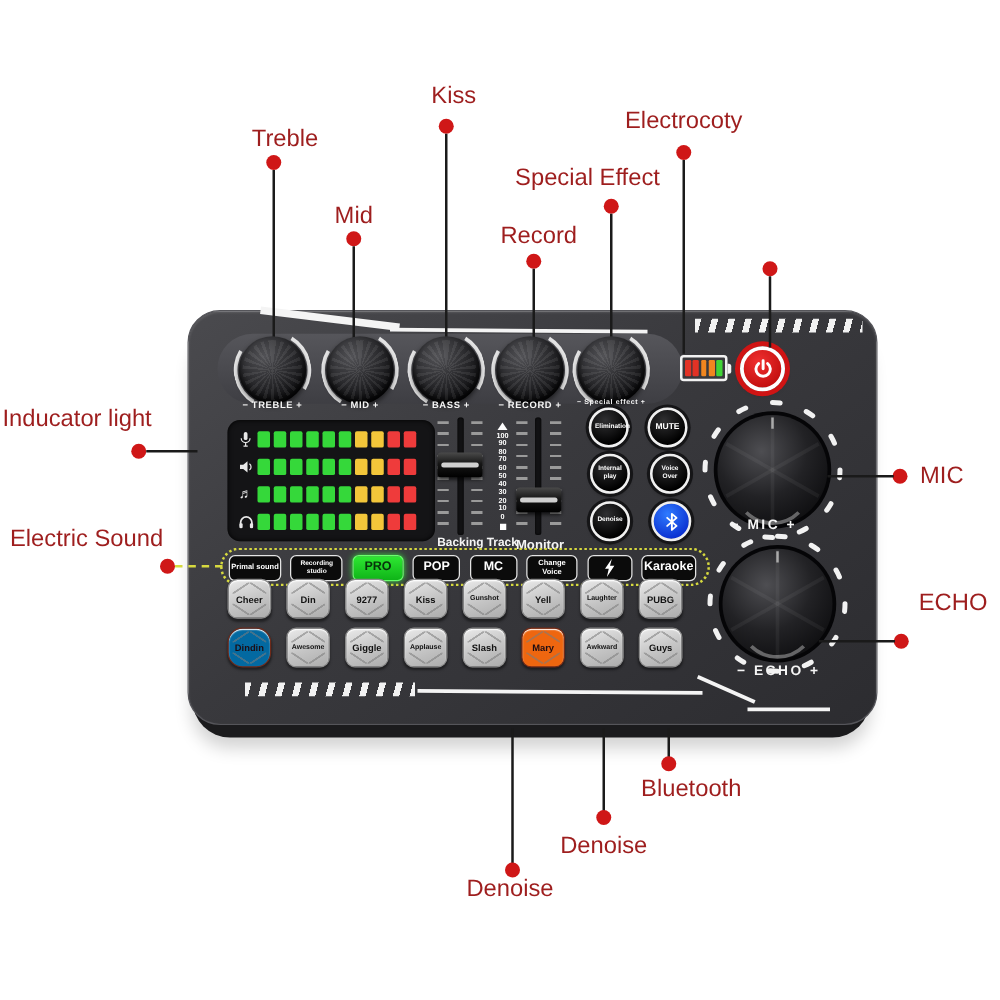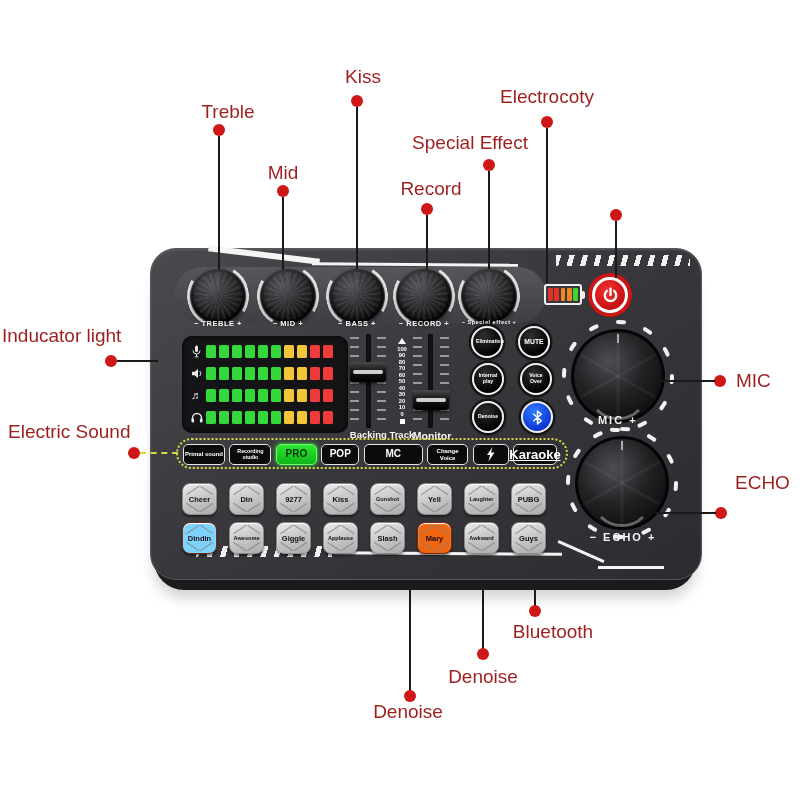--- a/index.html
+++ b/index.html
@@ -84,25 +84,25 @@
   .rbtn.f7{font-size:6.8px;}
   .rbtn.bt{background:radial-gradient(circle at 40% 30%,#2f7bff,#0a2fd0 78%);}
   
   .mode-outline{position:absolute;left:176px;top:438px;width:392px;height:31px;border-radius:16px;
                 border:2px dotted #d6d93f;box-sizing:border-box;}
   .mode-row{position:absolute;left:183px;top:444px;width:374px;height:21px;display:flex;
             justify-content:space-between;align-items:center;}
   .mbtn{height:21px;box-sizing:border-box;border:1.5px solid #e4e4e4;border-radius:5px;background:#0b0b0b;
         color:#fff;font-weight:bold;display:flex;align-items:center;justify-content:center;
         text-align:center;line-height:1.05;padding:1px 1px;}
-  .mbtn.f6{font-size:6px;} .mbtn.f5{font-size:5.3px;} .mbtn.f10{font-size:10px;} .mbtn.f7{font-size:13px;text-decoration:underline;}
+  .mbtn.f6{font-size:6px;} .mbtn.f5{font-size:5.3px;} .mbtn.f10{font-size:10px;} .mbtn.f7{font-size:10px;}
   .mbtn.green{background:linear-gradient(#2ee832,#0fb418);color:#07330b;border-color:#6bff6e;
               box-shadow:0 0 5px #3ae03e;}
   
-  .pad-grid{position:absolute;left:182px;top:483px;display:grid;
+  .pad-grid{position:absolute;left:182px;top:463px;display:grid;
             grid-template-columns:repeat(8,35px);grid-auto-rows:32px;column-gap:12px;row-gap:7px;}
   .pad{position:relative;border-radius:8px;border:1px solid #8a8a8a;
        background:linear-gradient(160deg,#eaeaea,#c4c4c4 55%,#acacac);
        box-shadow:inset 0 1px 1px #fff,0 2px 2px rgba(0,0,0,.45);
        display:flex;align-items:center;justify-content:center;overflow:hidden;
        color:#121212;font-weight:bold;font-size:7.5px;}
   .pad.psm{font-size:5.6px;}
   .pad.colored{color:#1d0d14;border-color:#6e2a1a;}
   .pad::before,.pad::after{content:"";position:absolute;left:3px;right:3px;height:9px;opacity:.55;}
   .pad::before{top:2px;background:
@@ -299,21 +299,21 @@
     </svg>
   </div>
   <div class="bk-label" style="left:623px;top:531px;">−  ECHO  +</div>
 
   <div class="mode-outline"></div>
   <div class="mode-row" id="mode-row">
       <div class="mbtn f6" style="width: 42px;">Primal sound</div>
       <div class="mbtn f5" style="width: 42px;">Recording studio</div>
       <div class="mbtn f10 green" style="width: 41px;">PRO</div>
       <div class="mbtn f10" style="width: 38px;">POP</div>
-      <div class="mbtn f10" style="width: 59px;">MC</div>
+      <div class="mbtn f10" style="width: 38px;">MC</div>
       <div class="mbtn f6" style="width: 41px;">Change Voice</div>
       <div class="mbtn " style="width: 36px;">
         <svg width="9" height="15" viewBox="0 0 9 15">
           <polygon points="6.5,0 1,8 4,8 2.5,14.5 8.5,5.5 5,5.5" fill="#fff"></polygon>
         </svg>
       </div>
       <div class="mbtn f7" style="width: 44px;">Karaoke</div>
     </div>
 
   <div class="pad-grid" id="pad-grid">
@@ -334,21 +334,21 @@
       </div>
       <div class="pad">
         <span>Yell</span>
       </div>
       <div class="pad psm">
         <span>Laughter</span>
       </div>
       <div class="pad">
         <span>PUBG</span>
       </div>
-      <div class="pad colored" style="background: #7dd3fc;">
+      <div class="pad colored" style="background: #0369a1; border-radius: 12px;">
         <span>Dindin</span>
       </div>
       <div class="pad psm">
         <span>Awesome</span>
       </div>
       <div class="pad">
         <span>Giggle</span>
       </div>
       <div class="pad psm">
         <span>Applause</span>

